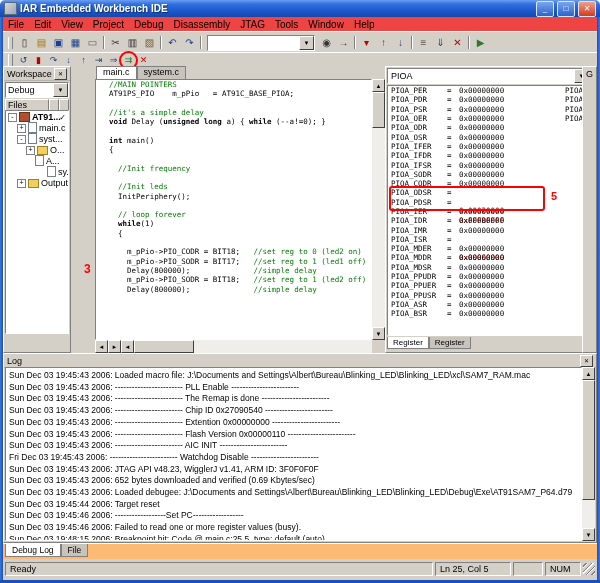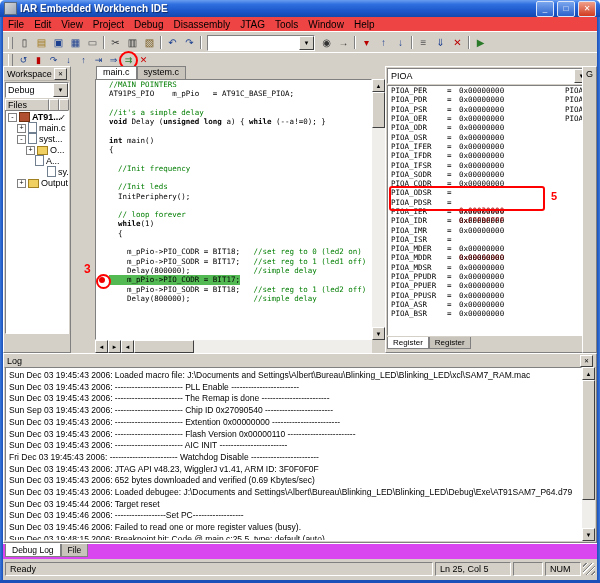--- a/index.html
+++ b/index.html
@@ -117,21 +117,21 @@
   
   .gstrip{left:582px;top:66px;width:15px;height:287px;font-size:9px;display:flex;justify-content:center;
     padding-top:2px;box-sizing:border-box;}
   
   .log{left:3px;top:353px;right:3px;height:190px;}
   .log-content{position:absolute;top:13px;left:1px;right:14px;bottom:1px;overflow:hidden;
     font-size:8.5px;line-height:11.7px;padding:2px 0 0 3px;}
   .log-scroll{position:absolute;top:13px;right:1px;width:13px;bottom:1px;background:#f0eeea;}
   .logline{white-space:nowrap;}
   
-  .btabs{left:3px;top:543px;right:3px;height:16px;background:#d946ef;display:flex;align-items:flex-start;
+  .btabs{left:3px;top:543px;right:3px;height:16px;background:#fdba74;display:flex;align-items:flex-start;
     padding-left:2px;border-top:1px solid #fff;}
   .btab{font-size:8.5px;padding:1px 6px;border:1px solid #808080;border-top:none;background:#c8c4bc;}
   .btab.active{background:#fff;}
   .statusbar{left:3px;top:559px;right:3px;height:19px;background:#d4d0c8;display:flex;
     align-items:center;gap:2px;padding:2px;box-sizing:border-box;}
   .scell{border:1px solid;border-color:#808080 #fff #fff #808080;height:14px;font-size:9px;
     display:flex;align-items:center;padding:0 4px;box-sizing:border-box;}
   .sc-ready{flex:1;}
   .sc-pos{width:76px;flex:none;}
   .sc-blank{width:30px;flex:none;}
@@ -337,25 +337,20 @@
       </div>
       <div class="cline">
         <div class="ctext"><span class="seg-tx">    m_pPio-&gt;PIO_CODR = BIT18;   </span><span class="seg-cm">//set reg to 0 (led2 on)</span></div>
       </div>
       <div class="cline">
         <div class="ctext"><span class="seg-tx">    m_pPio-&gt;PIO_SODR = BIT17;   </span><span class="seg-cm">//set reg to 1 (led1 off)</span></div>
       </div>
       <div class="cline">
         <div class="ctext"><span class="seg-tx">    Delay(800000);              </span><span class="seg-cm">//simple delay</span></div>
       </div>
-      <div class="cline hl">
-        <div class="bpdot"></div>
-        <div class="bpring"></div>
-        <div class="ctext"><span class="seg-tx">    m_pPio-&gt;PIO_CODR = BIT17;</span></div>
-      </div>
       <div class="cline">
         <div class="ctext"><span class="seg-tx">    m_pPio-&gt;PIO_SODR = BIT18;   </span><span class="seg-cm">//set reg to 1 (led2 off)</span></div>
       </div>
       <div class="cline">
         <div class="ctext"><span class="seg-tx">    Delay(800000);              </span><span class="seg-cm">//simple delay</span></div>
       </div>
     </div>
   <div class="vscroll">
     <div class="sbtn top">▲</div>
     <div class="vthumb"></div>
@@ -519,21 +514,21 @@
 
 <div class="abs pane log">
   <div class="pane-title">
     <span>Log</span>
     <div class="mini-btn">✕</div>
   </div>
   <div class="log-content white-inset">
       <div class="logline">Sun Dec 03 19:45:43 2006: Loaded macro file: J:\Documents and Settings\Albert\Bureau\Blinking_LED\Blinking_LED\xcl\SAM7_RAM.mac</div>
       <div class="logline">Sun Dec 03 19:45:43 2006: ------------------------ PLL Enable ------------------------</div>
       <div class="logline">Sun Dec 03 19:45:43 2006: ------------------------ The Remap is done ------------------------</div>
-      <div class="logline">Sun Sep 03 19:45:43 2006: ------------------------ Chip ID  0x27090540 ------------------------</div>
+      <div class="logline">Sun Dec 03 19:45:43 2006: ------------------------ Chip ID  0x27090540 ------------------------</div>
       <div class="logline">Sun Dec 03 19:45:43 2006: ------------------------ Extention 0x00000000 ------------------------</div>
       <div class="logline">Sun Dec 03 19:45:43 2006: ------------------------ Flash Version 0x00000110 ------------------------</div>
       <div class="logline">Sun Dec 03 19:45:43 2006: ------------------------ AIC INIT ------------------------</div>
       <div class="logline">Fri Dec 03 19:45:43 2006: ------------------------ Watchdog Disable ------------------------</div>
       <div class="logline">Sun Dec 03 19:45:43 2006: JTAG API v48.23, WigglerJ v1.41, ARM ID: 3F0F0F0F</div>
       <div class="logline">Sun Dec 03 19:45:43 2006: 652 bytes downloaded and verified (0.69 Kbytes/sec)</div>
       <div class="logline">Sun Dec 03 19:45:43 2006: Loaded debugee: J:\Documents and Settings\Albert\Bureau\Blinking_LED\Blinking_LED\Debug\Exe\AT91SAM7_P64.d79</div>
       <div class="logline">Sun Dec 03 19:45:44 2006: Target reset</div>
       <div class="logline">Sun Dec 03 19:45:46 2006: ------------------Set PC------------------</div>
       <div class="logline">Sun Dec 03 19:45:46 2006: Failed to read one or more register values (busy).</div>

